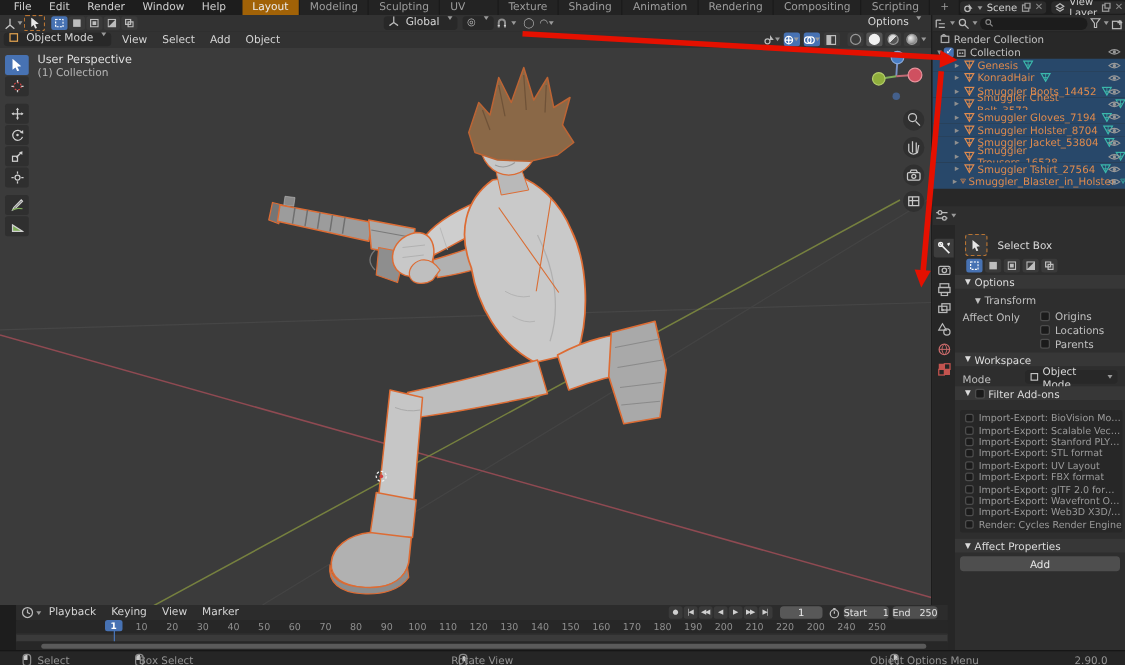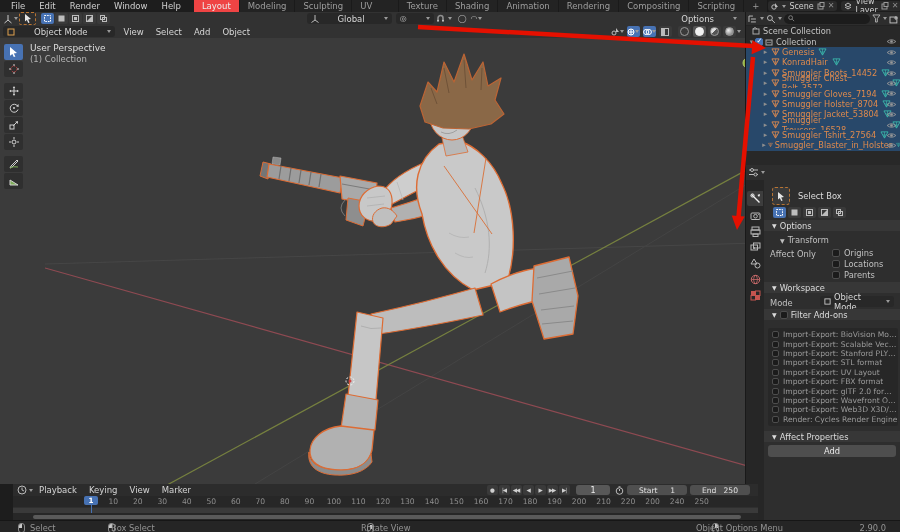--- a/index.html
+++ b/index.html
@@ -6,37 +6,37 @@
   #app{position:relative;width:900px;height:532px;overflow:hidden;background:#1d1d1d;
        font-family:"DejaVu Sans",sans-serif;font-size:9px;color:#c8c8c8;cursor:default;}
   .abs{position:absolute;}
   .row{display:flex;align-items:center;}
   .nowrap{white-space:nowrap;}
 
   
   #topbar{left:0;top:0;width:900px;height:12px;background:#1d1d1d;display:flex;align-items:center;}
   .menu{padding:0 7px;font-size:8.5px;color:#cfcfcf;}
   .wtab{padding:0 8px;height:12px;line-height:12px;font-size:8.5px;color:#9d9d9d;background:#232323;border-right:1px solid #1a1a1a;}
-  .wtab.active{background:#ef4444;color:#ececec;}
+  .wtab.active{background:#a16207;color:#ececec;}
   .idpill{display:flex;align-items:center;height:10px;background:#2b2b2b;border-radius:3px;padding:0 3px;gap:3px;font-size:8px;color:#d0d0d0;}
   .mini-ic{width:8px;height:8px;display:inline-block;}
   .caret{width:0;height:0;border-left:2.5px solid transparent;border-right:2.5px solid transparent;border-top:3.5px solid #9a9a9a;display:inline-block;}
   .x-ic{color:#8a8a8a;font-size:8px;line-height:8px;}
 
   
   #toolheader{left:0;top:12px;width:745px;height:13px;background:#323232;border-bottom:1px solid #272727;display:flex;align-items:center;}
   #vpheader{left:0;top:25px;width:745px;height:13px;background:#323232;border-bottom:1px solid #242424;display:flex;align-items:center;}
-  .pill{display:flex;align-items:center;gap:19px;background:#282828;border-radius:3px;height:11px;padding:0 4px;font-size:8.5px;color:#d6d6d6;}
+  .pill{display:flex;gap:6px;background:#282828;border-radius:3px;height:11px;padding:0 4px;font-size:8.5px;color:#d6d6d6;}
   .hbtn{display:flex;align-items:center;justify-content:center;height:11px;min-width:13px;border-radius:2px;background:#3a3a3a;margin:0 0.5px;}
   .hbtn.blue{background:#4772b3;}
   .shadesph{width:9px;height:9px;border-radius:50%;border:1px solid #9a9a9a;box-sizing:border-box;}
   .menu2{padding:0 6px;font-size:8.5px;color:#d5d5d5;}
 
   
-  #viewport{left:0;top:38px;width:745px;height:446px;background:#3b3b3b;overflow:hidden;padding-left:45px;}
+  #viewport{left:0;top:38px;width:745px;height:446px;background:#3b3b3b;overflow:hidden;}
   .ovltxt1{left:30px;top:5px;font-size:9px;color:#dedede;}
   .ovltxt2{left:30px;top:16px;font-size:8.5px;color:#b5b5b5;}
   #lefttools{left:4px;top:6px;width:19px;display:flex;flex-direction:column;gap:1px;}
   .ttool{width:19px;height:16px;border-radius:2px;background:#2f2f2f;display:flex;align-items:center;justify-content:center;}
   .ttool.active{background:#4772b3;}
   .tgap{height:4px;}
   #annot-text{font-weight:bold;font-size:11.5px;letter-spacing:-0.2px;color:#c5301c;}
 
   
   #rightcol{left:745px;top:12px;width:155px;height:508px;background:#2d2d2d;border-left:1px solid #191919;box-sizing:border-box;}
@@ -66,21 +66,21 @@
   #timeline{left:13px;top:484px;width:745px;height:36px;background:#2c2c2c;}
   #tl-head{position:absolute;left:0;top:0;width:745px;height:12px;background:#2c2c2c;border-bottom:1px solid #222;display:flex;align-items:center;}
   #ruler{position:absolute;left:0;top:12px;width:745px;height:11px;background:#272727;}
   #ticks{position:absolute;left:88px;top:1px;width:613px;display:flex;}
   .tick{flex:1;text-align:center;font-size:7.6px;color:#8f8f8f;}
   #channel{position:absolute;left:0;top:23px;width:745px;height:6px;background:#3a3a3a;border-top:1px solid #2f2f2f;}
   #scrollzone{position:absolute;left:0;top:29px;width:745px;height:7px;background:#272727;}
   #hscroll{position:absolute;left:20px;top:1.5px;width:708px;height:4px;background:#5a5a5a;border-radius:2px;}
   .tbtn{display:flex;align-items:center;justify-content:center;height:10px;min-width:11px;background:#3a3a3a;border-radius:2px;margin:0 0.5px;font-size:5.5px;color:#cfcfcf;letter-spacing:-1px;}
   .framefield{display:flex;align-items:center;justify-content:center;background:#585858;border-radius:3px;height:10px;font-size:8px;color:#efefef;}
-  .sefield{display:flex;align-items:center;justify-content:space-between;background:#4f4f4f;border-radius:3px;height:10px;font-size:7.6px;color:#e2e2e2;padding:0 12px;}
+  .sefield{display:flex;align-items:center;justify-content:space-between;background:#4f4f4f;border-radius:3px;height:10px;font-size:7.6px;color:#e2e2e2;padding:0 0;}
   #playhead-line{position:absolute;left:77.5px;top:12px;width:1.5px;height:17px;background:#4772b3;}
   #playhead-box{position:absolute;left:71px;top:12px;width:14px;height:9px;background:#4772b3;border-radius:2px;color:#fff;font-size:7.2px;font-weight:bold;text-align:center;line-height:9px;}
 
   
   #statusbar{left:0;top:520px;width:900px;height:12px;background:#252525;border-top:1px solid #161616;font-size:8.3px;color:#949494;}
   .mouse{position:relative;width:7px;height:10px;border:1px solid #8a8a8a;border-radius:3px;box-sizing:border-box;display:inline-block;}
   .mouse i{position:absolute;background:#c9c9c9;}
   .mouse.left i{left:0;top:0;width:3px;height:4px;border-radius:2px 0 0 0;}
   .mouse.mid i{left:2px;top:1px;width:2px;height:4px;}
   .mouse.right i{right:0;top:0;width:3px;height:4px;border-radius:0 2px 0 0;}
@@ -469,21 +469,21 @@
           <path d="M7 2 L7 6 M5 4 L9 4" stroke="#bbb"></path>
         </svg>
     </div>
 
     <div id="outtree" class="abs">
       <div class="orow" style="padding-left:6px">
         <svg class="mini-ic" viewBox="0 0 8 8">
             <rect x="1" y="2" width="6" height="5" fill="none" stroke="#aaa"></rect>
             <path d="M1 2 L3 0.5 L5 2" fill="none" stroke="#aaa"></path>
           </svg>
-        <span style="margin-left:3px;color:#c3c3c3">Scene Collection</span>
+        <span style="margin-left:3px;color:#c3c3c3">Render Collection</span>
       </div>
       <div class="orow" style="padding-left:2px">
         <span class="twig">▾</span>
         <span class="cb on"></span>
         <svg class="mini-ic" style="margin-left:2px" viewBox="0 0 8 8">
             <rect x="1" y="2" width="6" height="5" fill="none" stroke="#aaa"></rect>
             <circle cx="3" cy="4.5" r="0.7" fill="#aaa"></circle>
             <circle cx="5" cy="4.5" r="0.7" fill="#aaa"></circle>
           </svg>
         <span style="margin-left:3px;color:#c3c3c3">Collection</span>

